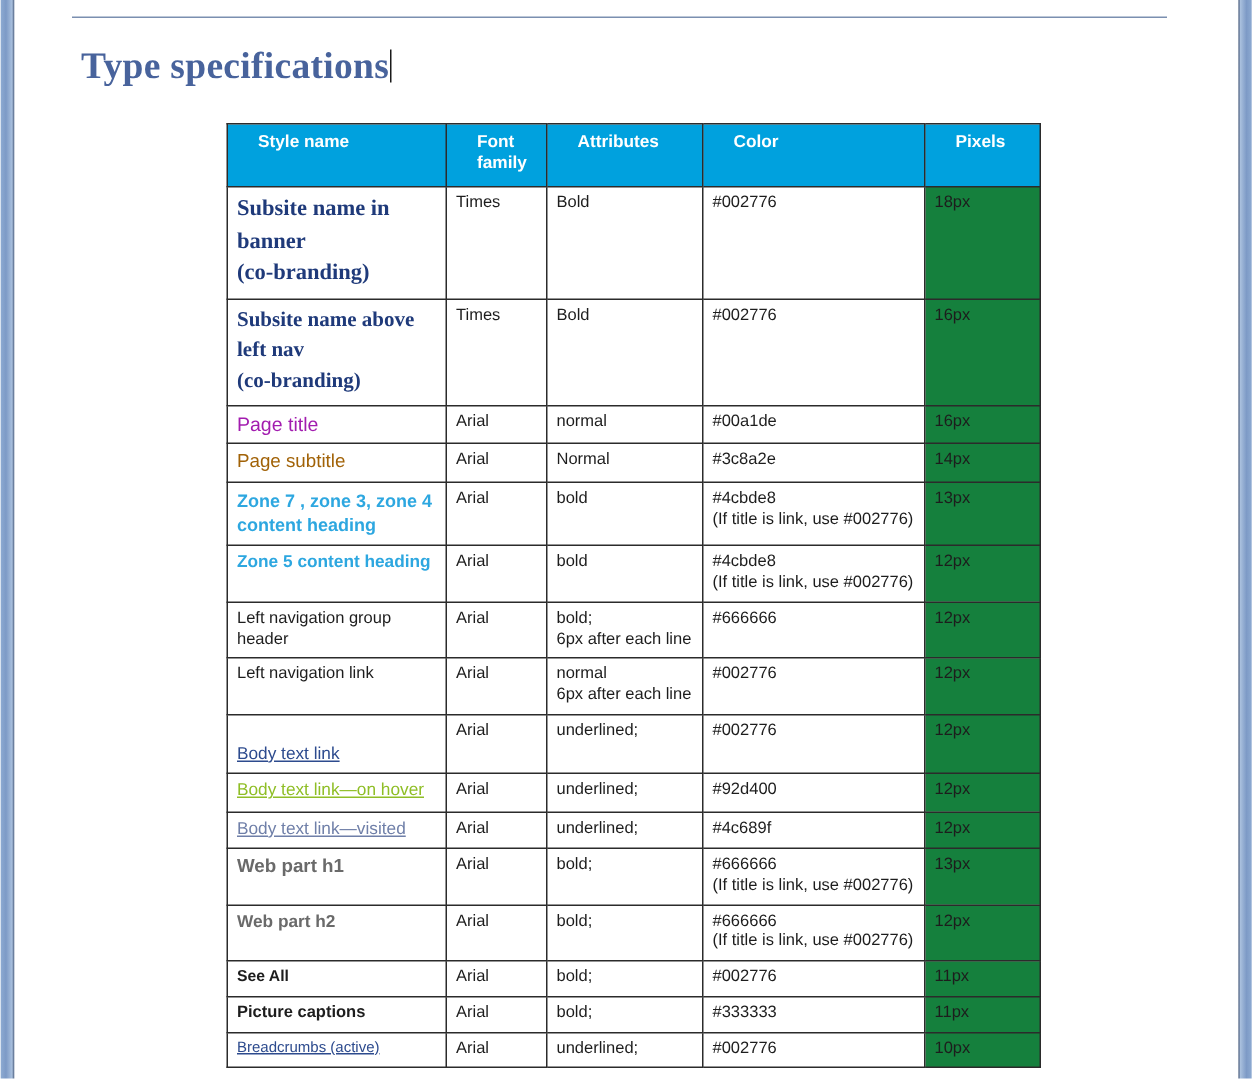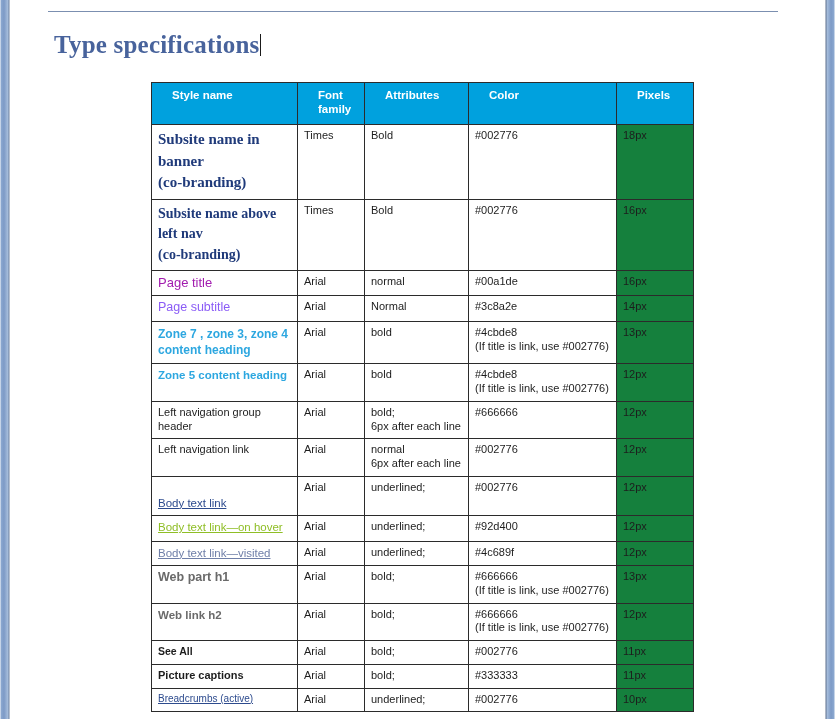--- a/index.html
+++ b/index.html
@@ -124,21 +124,21 @@
     line-height: 1.45;
   }
   .s-pagetitle {
     font-size: 13px;
     color: #a21caf;
     font-weight: normal;
     line-height: 1.2;
   }
   .s-pagesubtitle {
     font-size: 12.5px;
-    color: #8b5cf6;
+    color: #a16207;
     font-weight: normal;
   }
   .s-zone {
     font-size: 12px;
     color: #2da7e0;
     font-weight: bold;
     line-height: 1.35;
   }
   .s-zone5 {
     font-size: 11.5px;
@@ -360,21 +360,21 @@
             <td>
               <span class="cellline">bold;</span>
             </td>
             <td>
               <span class="cellline">#666666</span>
               <span class="cellline">(If title is link, use #002776)</span>
             </td>
             <td class="pixels">13px</td>
           </tr>
           <tr>
-            <td><span class="s-webpart-h2"><span class="cellline">Web link h2</span></span></td>
+            <td><span class="s-webpart-h2"><span class="cellline">Web part h2</span></span></td>
             <td>Arial</td>
             <td>
               <span class="cellline">bold;</span>
             </td>
             <td>
               <span class="cellline">#666666</span>
               <span class="cellline">(If title is link, use #002776)</span>
             </td>
             <td class="pixels">12px</td>
           </tr>

